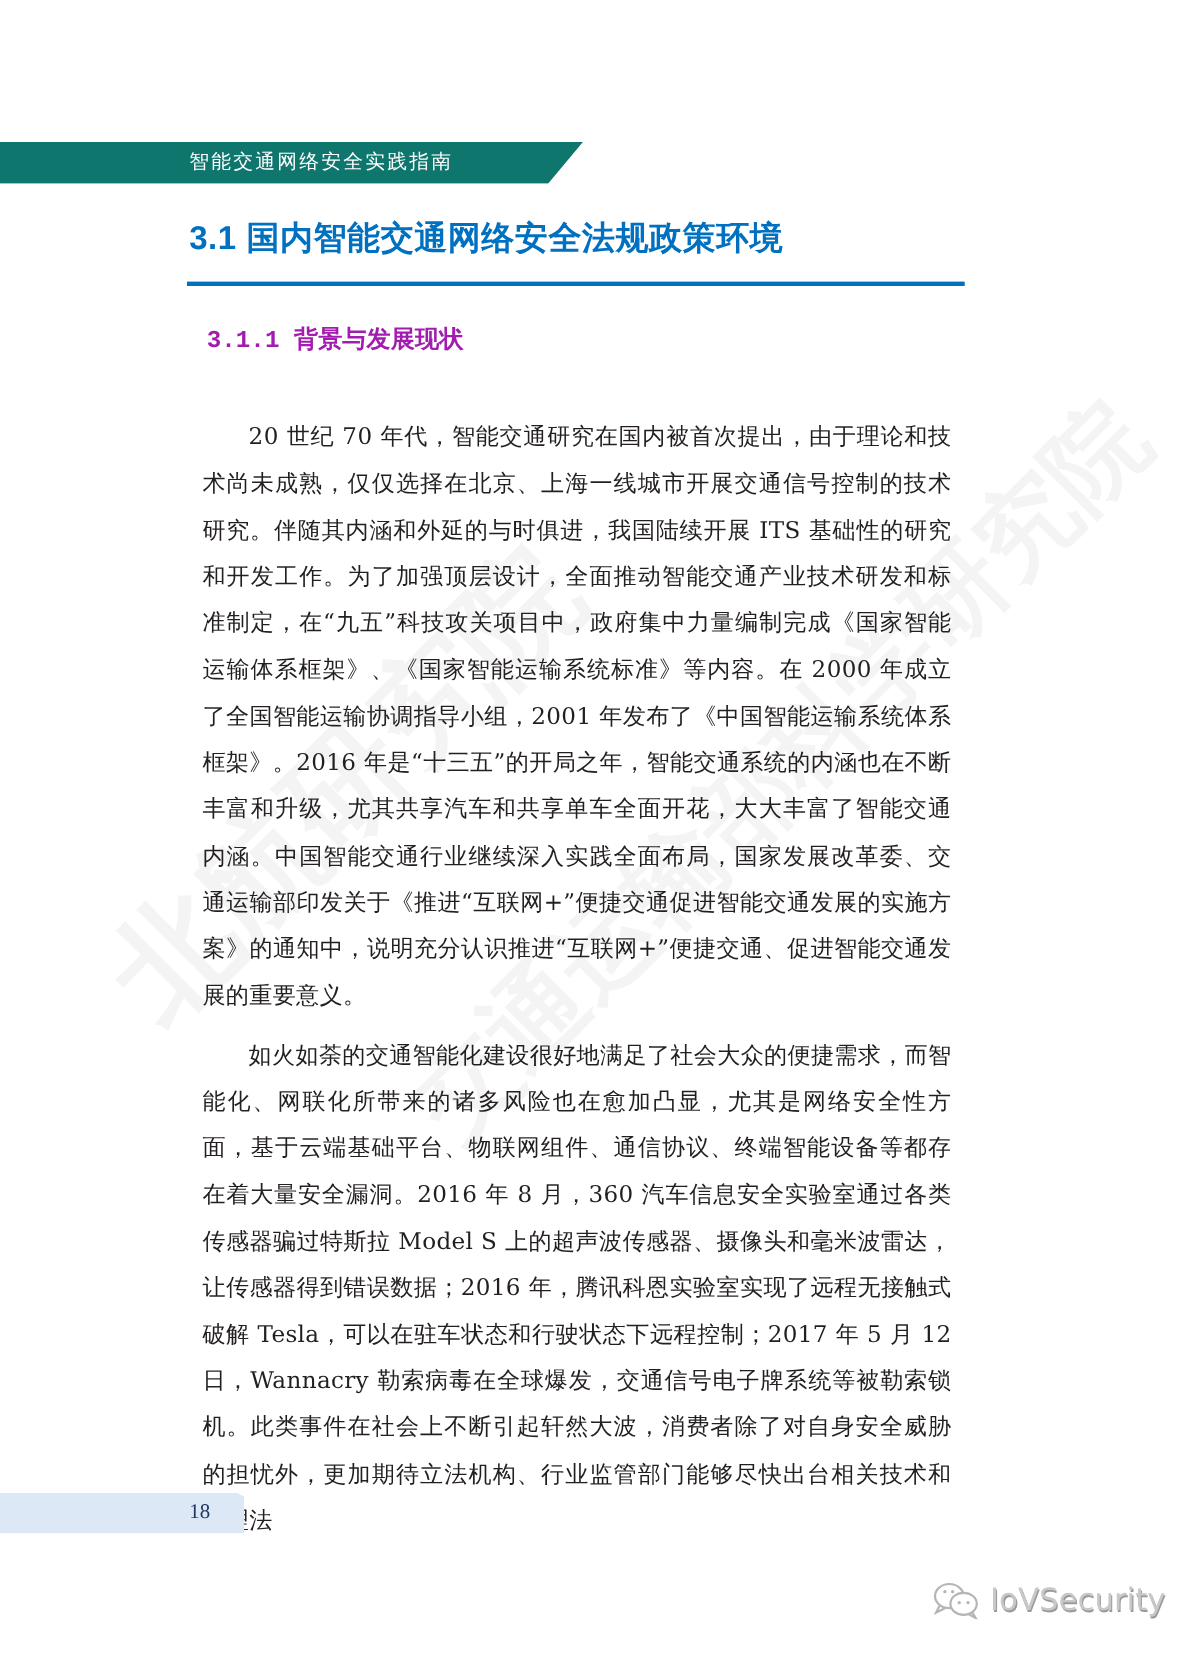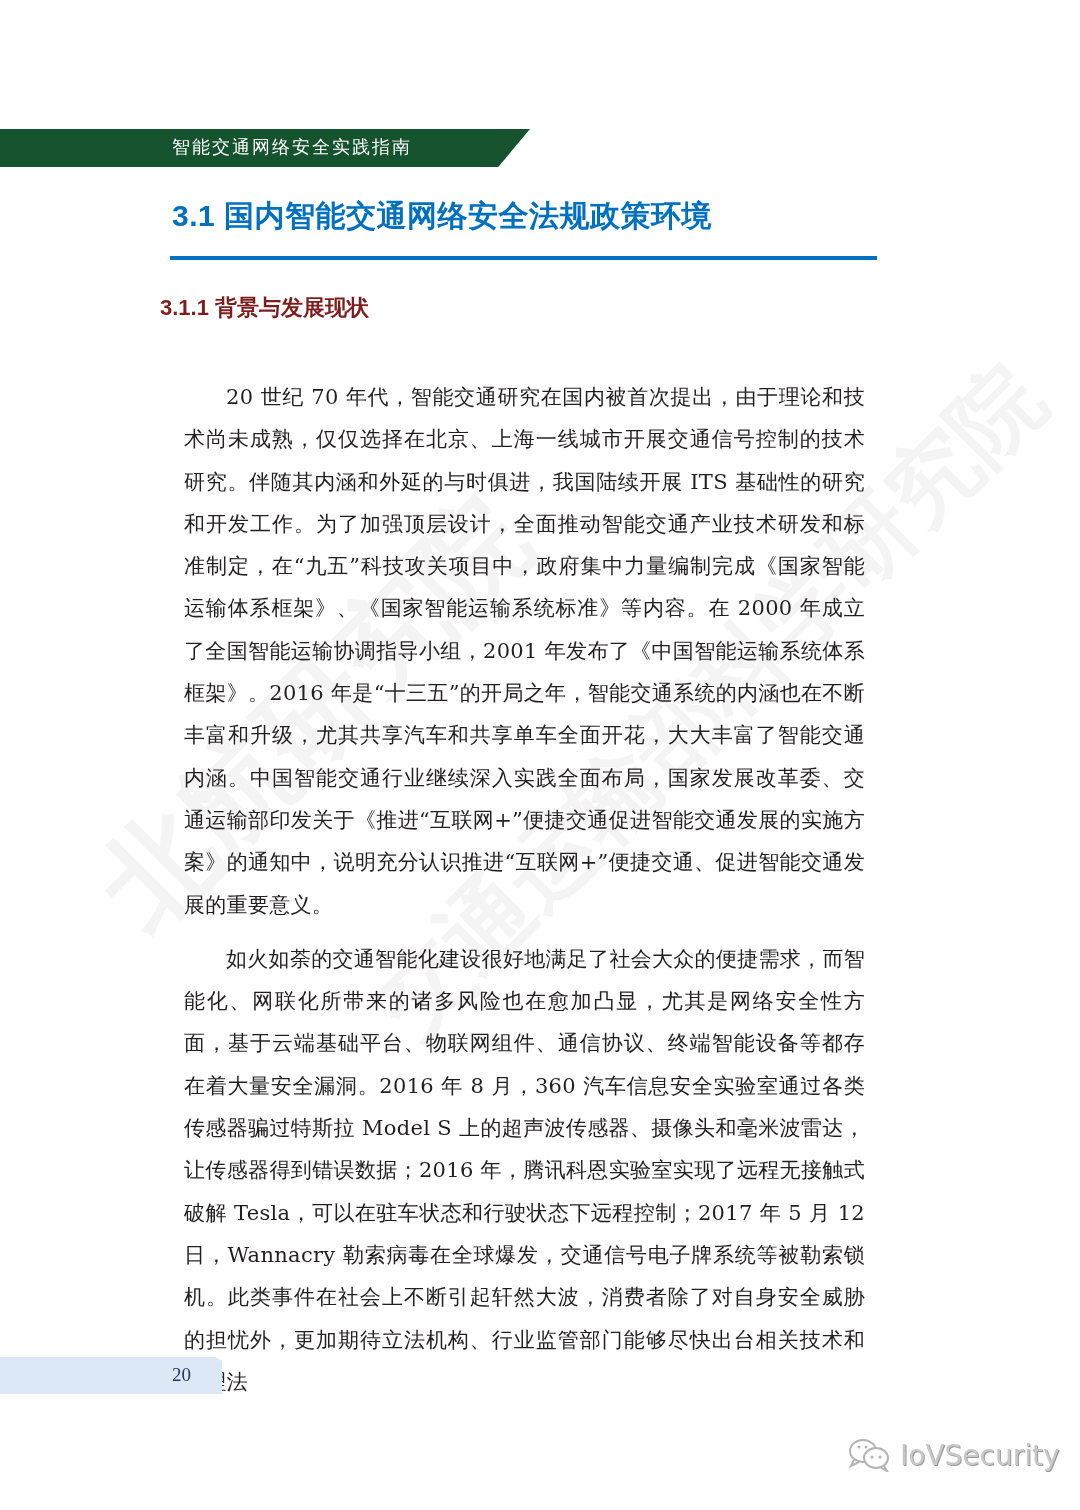--- a/index.html
+++ b/index.html
@@ -2,58 +2,58 @@
 <html><head>
 <meta charset="utf-8">
 <style>
   html, body { margin:0; padding:0; }
   body {
     width:1080px; height:1510px; background:#ffffff; position:relative; overflow:hidden;
     font-family: "Liberation Serif", "DejaVu Serif", serif;
   }
   .header-band {
     position:absolute; left:0; top:129px; width:530px; height:38px;
-    background:#14532d;
+    background:#0f766e;
     clip-path: polygon(0 0, 100% 0, 94% 100%, 0 100%);
   }
   .header-band span {
     position:absolute; left:172px; top:6px; color:#ffffff; font-size:18px; letter-spacing:2px;
     font-family: "DejaVu Serif", serif;
   }
   .title {
     position:absolute; left:172px; top:196px; color:#0070c0; font-size:30px; font-weight:bold;
     font-family: Liberation Sans, sans-serif; letter-spacing:0.5px;
   }
   .title-rule {
     position:absolute; left:170px; top:256px; width:707px; height:4px; background:#0070c0;
   }
   .subtitle {
-    position:absolute; left:160px; top:293px; color:#7f1d1d; font-size:22px; font-weight:bold;
-    font-family: Liberation Sans, sans-serif;
+    position:absolute; left:188px; top:293px; color:#a21caf; font-size:22px; font-weight:bold;
+    font-family: Liberation Mono, monospace;
   }
   .body-text {
     position:absolute; left:172px; top:364px; width:705px; color:#231f20;
     font-size:21px; line-height:42.3px; text-align:justify;
     font-family: "DejaVu Serif", serif; letter-spacing:0.3px;
   }
   .body-text p { margin:12px; text-indent:42px; }
   .watermark {
     position:absolute; color:rgba(0,0,0,0.045); font-size:110px; font-weight:bold;
     font-family: "DejaVu Sans", sans-serif; transform:rotate(-45deg); white-space:nowrap;
     pointer-events:none;
   }
   .page-tab {
     position:absolute; left:0; top:1357px; width:222px; height:37px; background:#dce8f6;
     clip-path: polygon(0 0, 97% 0, 100% 10%, 100% 100%, 0 100%);
   }
   .page-num {
     position:absolute; left:172px; top:1364px; color:#1f3864; font-size:19px;
   }
   .footer-brand {
-    position:absolute; left:848px; top:1438px; display:flex; align-items:center; gap:8px;
+    position:absolute; left:848px; top:1438px; display:flex; gap:8px;
     color:#c8c8c8; font-size:28px; font-family: "DejaVu Sans", sans-serif;
     text-shadow: 1px 1px 0 #9a9a9a;
   }
 </style>
 </head>
 <body>
 
 <div class="watermark" style="left:40px; top:640px;">北航研究院</div>
 <div class="watermark" style="left:260px; top:640px; font-size:90px;">交通运输部科学研究院</div>
 
@@ -64,21 +64,21 @@
 <div class="title">3.1 国内智能交通网络安全法规政策环境</div>
 <div class="title-rule"></div>
 <div class="subtitle">3.1.1 背景与发展现状</div>
 
 <div class="body-text">
   <p>20 世纪 70 年代，智能交通研究在国内被首次提出，由于理论和技术尚未成熟，仅仅选择在北京、上海一线城市开展交通信号控制的技术研究。伴随其内涵和外延的与时俱进，我国陆续开展 ITS 基础性的研究和开发工作。为了加强顶层设计，全面推动智能交通产业技术研发和标准制定，在“九五”科技攻关项目中，政府集中力量编制完成《国家智能运输体系框架》、《国家智能运输系统标准》等内容。在 2000 年成立了全国智能运输协调指导小组，2001 年发布了《中国智能运输系统体系框架》。2016 年是“十三五”的开局之年，智能交通系统的内涵也在不断丰富和升级，尤其共享汽车和共享单车全面开花，大大丰富了智能交通内涵。中国智能交通行业继续深入实践全面布局，国家发展改革委、交通运输部印发关于《推进“互联网+”便捷交通促进智能交通发展的实施方案》的通知中，说明充分认识推进“互联网+”便捷交通、促进智能交通发展的重要意义。</p>
   <p>如火如荼的交通智能化建设很好地满足了社会大众的便捷需求，而智能化、网联化所带来的诸多风险也在愈加凸显，尤其是网络安全性方面，基于云端基础平台、物联网组件、通信协议、终端智能设备等都存在着大量安全漏洞。2016 年 8 月，360 汽车信息安全实验室通过各类传感器骗过特斯拉 Model S 上的超声波传感器、摄像头和毫米波雷达，让传感器得到错误数据；2016 年，腾讯科恩实验室实现了远程无接触式破解 Tesla，可以在驻车状态和行驶状态下远程控制；2017 年 5 月 12 日，Wannacry 勒索病毒在全球爆发，交通信号电子牌系统等被勒索锁机。此类事件在社会上不断引起轩然大波，消费者除了对自身安全威胁的担忧外，更加期待立法机构、行业监管部门能够尽快出台相关技术和管理法</p>
 </div>
 
 <div class="page-tab"></div>
-<div class="page-num">20</div>
+<div class="page-num">18</div>
 
 <div class="footer-brand">
   <svg width="44" height="34" viewBox="0 0 44 34">
     <ellipse cx="15" cy="13" rx="13" ry="11" fill="none" stroke="#b5b5b5" stroke-width="2"></ellipse>
     <path d="M6 22 L3 28 L11 24" fill="none" stroke="#b5b5b5" stroke-width="2"></path>
     <ellipse cx="28" cy="20" rx="12" ry="10" fill="#fff" stroke="#b5b5b5" stroke-width="2"></ellipse>
     <path d="M36 28 L39 33 L32 29" fill="none" stroke="#b5b5b5" stroke-width="2"></path>
     <circle cx="11" cy="9" r="1.5" fill="#b5b5b5"></circle>
     <circle cx="18" cy="9" r="1.5" fill="#b5b5b5"></circle>
     <circle cx="24" cy="19" r="1.5" fill="#b5b5b5"></circle>

